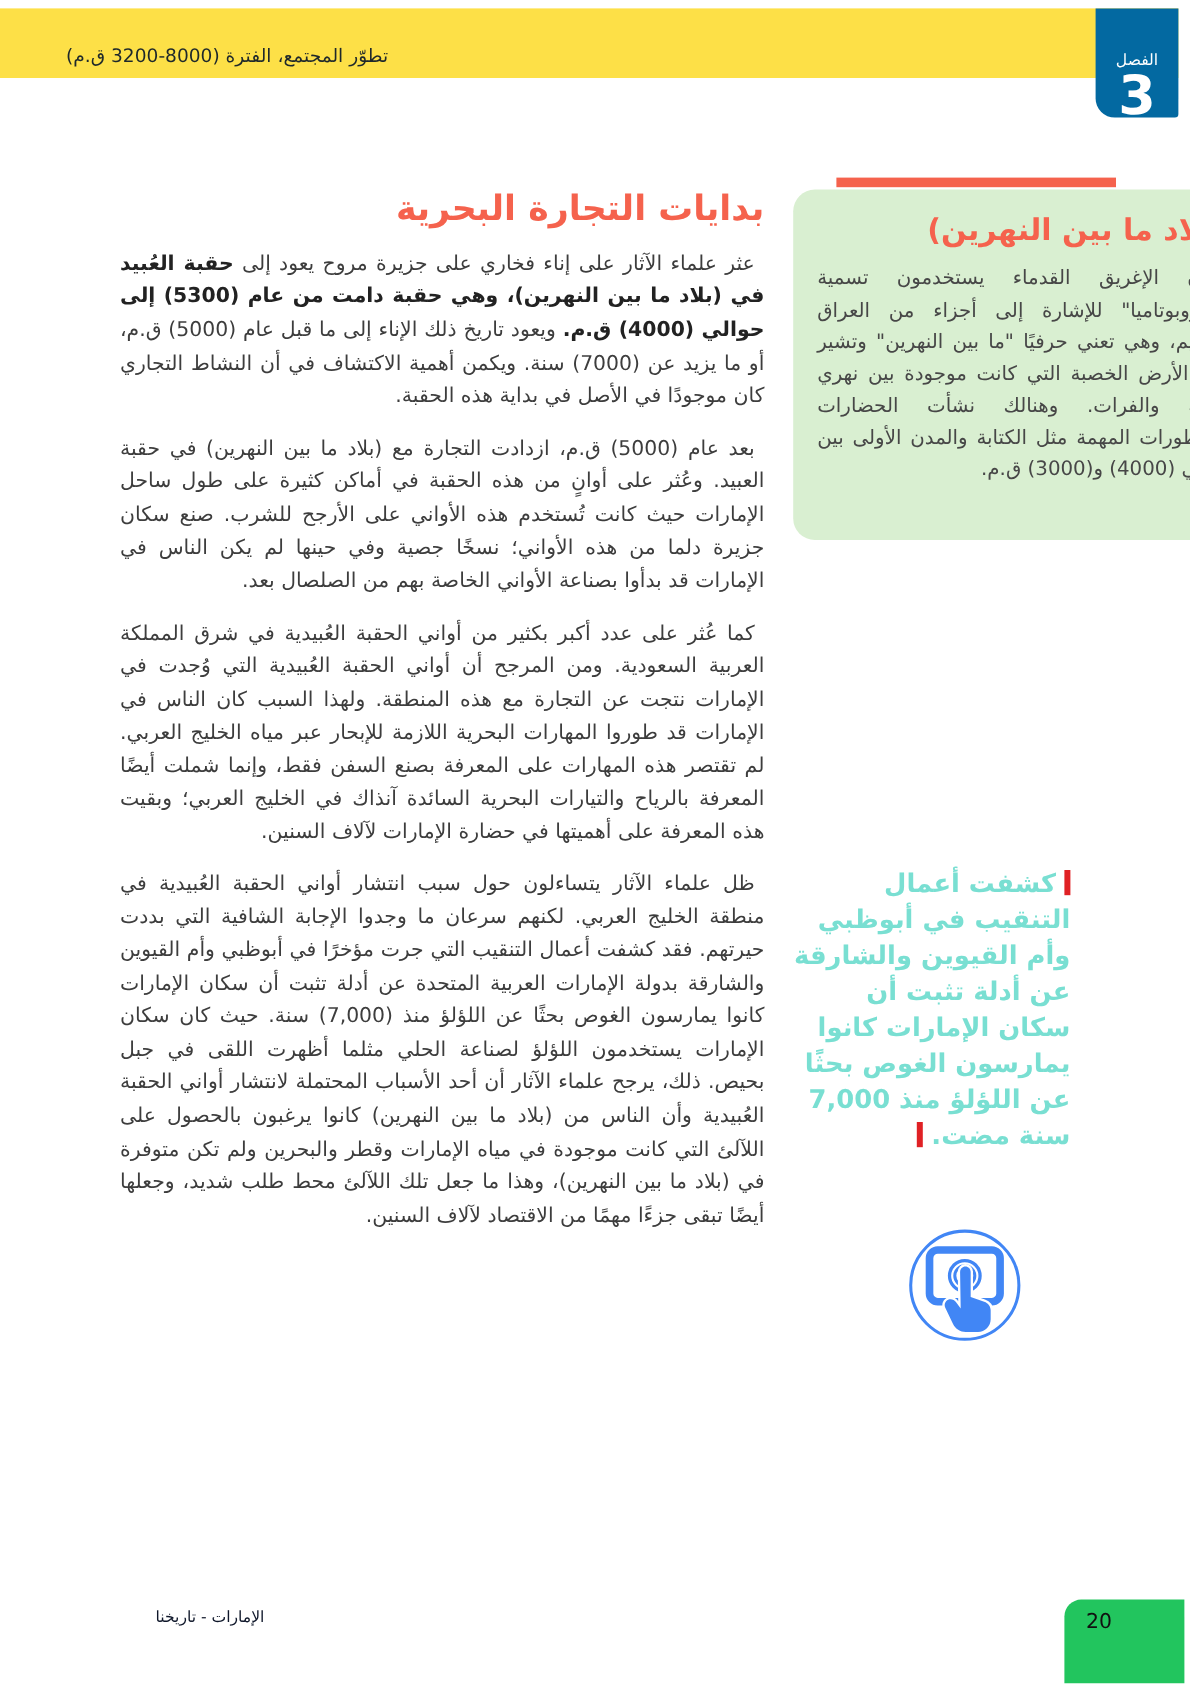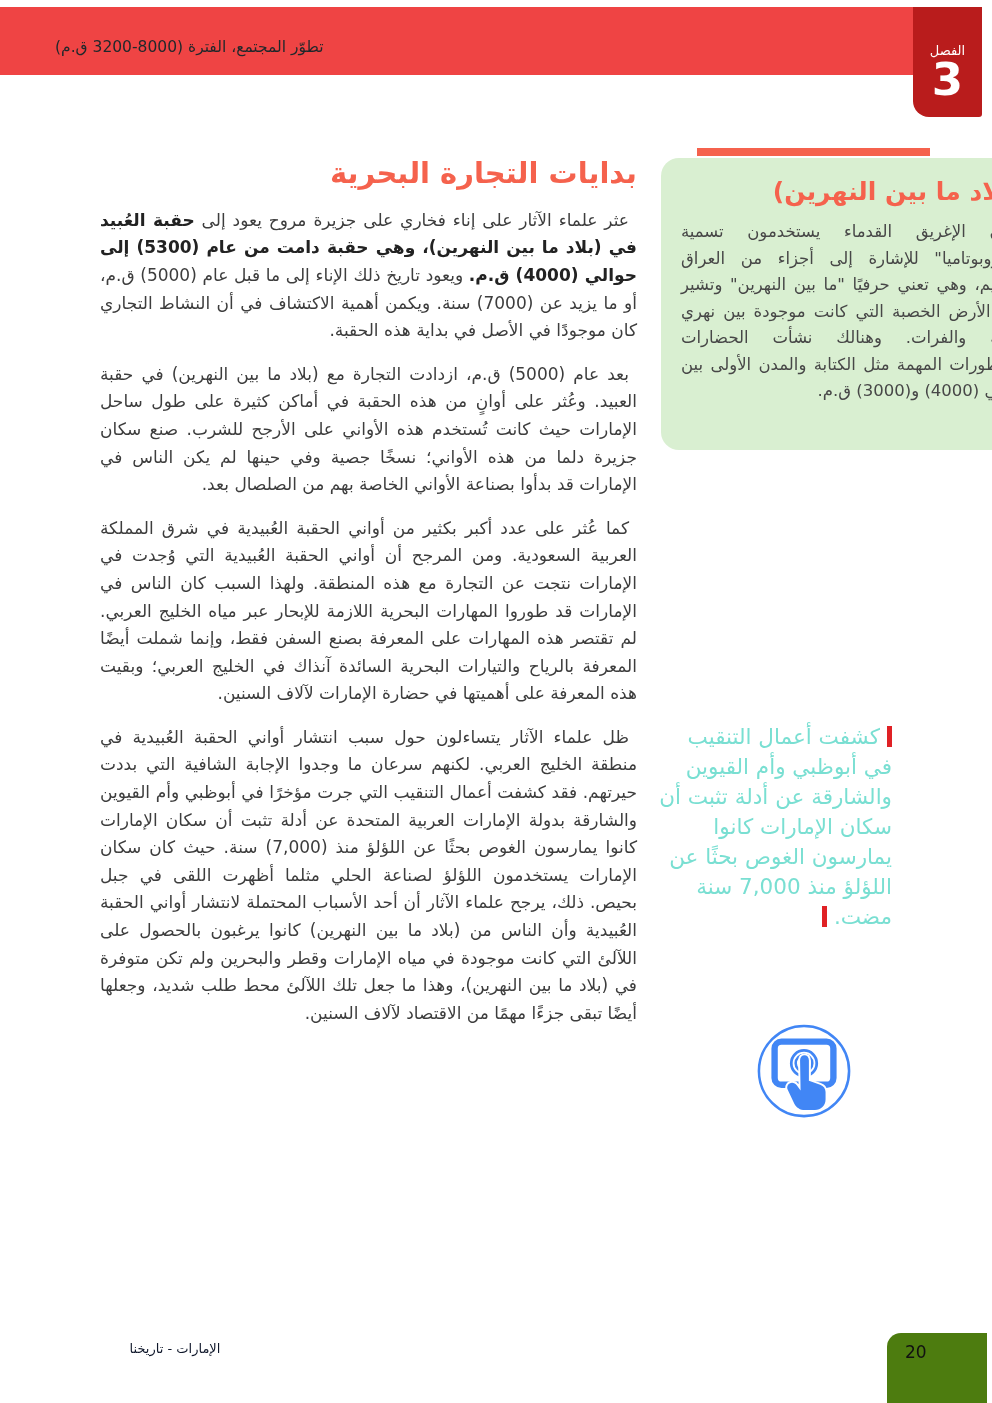--- a/index.html
+++ b/index.html
@@ -3,27 +3,27 @@
 <meta charset="utf-8">
 <style>
   html,body{margin:0;padding:0;}
   body{
     width:992px;height:1403px;background:#ffffff;position:relative;overflow:hidden;
     font-family:"DejaVu Sans", sans-serif;
   }
   .page{position:absolute;inset:0;width:992px;height:1403px;background:#ffffff;}
 
   
-  .header-band{position:absolute;top:7px;left:0;width:982px;height:68px;background:#ef4444;}
+  .header-band{position:absolute;top:7px;left:0;width:982px;height:58px;background:#fde047;}
   .header-title{
     position:absolute;top:31px;left:55px;direction:rtl;unicode-bidi:plaintext;
     font-size:15.5px;color:#1e282b;letter-spacing:0;white-space:nowrap;
   }
   .chapter-tab{
-    position:absolute;top:7px;left:913px;width:69px;height:110px;background:#b91c1c;
+    position:absolute;top:7px;left:913px;width:69px;height:91px;background:#0369a1;
     border-radius:0 0 3px 16px;text-align:center;
   }
   .chapter-label{display:block;margin-top:36px;color:#ffffff;font-size:13px;direction:rtl;}
   .chapter-number{display:block;margin-top:-2px;color:#ffffff;font-size:45px;font-weight:bold;line-height:1.05;}
 
   
   .main-col{position:absolute;top:140px;left:100px;width:537px;direction:rtl;}
   .article-title{
     margin:16px 0 10px 0;color:#f5624d;font-size:29px;font-weight:bold;text-align:right;line-height:1.2;
   }
@@ -42,42 +42,42 @@
   .sidebar-title{
     margin:0 0 12px 0;color:#f5624d;font-size:25px;font-weight:bold;text-align:right;line-height:1.25;
   }
   .sidebar-body{
     font-size:16.5px;line-height:26.5px;color:#474747;text-align:justify;text-align-last:right;
   }
 
   
   .pull-quote{
     position:absolute;top:722px;left:656px;width:236px;direction:rtl;text-align:right;
-    color:#79dfd2;font-size:21.5px;font-weight:normal;line-height:30px;
+    color:#79dfd2;font-size:21.5px;font-weight:bold;line-height:30px;
   }
   .quote-bar{
     display:inline-block;width:5px;height:21px;background:#e02125;vertical-align:-3px;
   }
   .quote-bar-start{margin-left:7px;}
   .quote-bar-end{margin-right:7px;}
 
   
   .touch-icon{position:absolute;top:1024px;left:755px;width:98px;height:98px;cursor:pointer;}
 
   
   .footer-copyright{
     position:absolute;top:1331px;left:558px;width:270px;direction:rtl;text-align:right;
     font-size:10.5px;color:#242424;line-height:1.35;
   }
   .footer-booktitle{
     position:absolute;top:1341px;left:95px;width:160px;direction:rtl;text-align:center;
     font-size:13px;color:#0f172a;white-space:nowrap;
   }
   .page-tab{
-    position:absolute;top:1333px;left:887px;width:100px;height:70px;background:#4d7c0f;
+    position:absolute;top:1333px;left:887px;width:100px;height:70px;background:#22c55e;
     border-radius:14px 0 0 0;
   }
   .page-number{position:absolute;top:9px;left:18px;font-size:17px;color:#111111;}
 </style>
 </head>
 <body>
 
 <div class="page">
 
   <div class="header-band">

